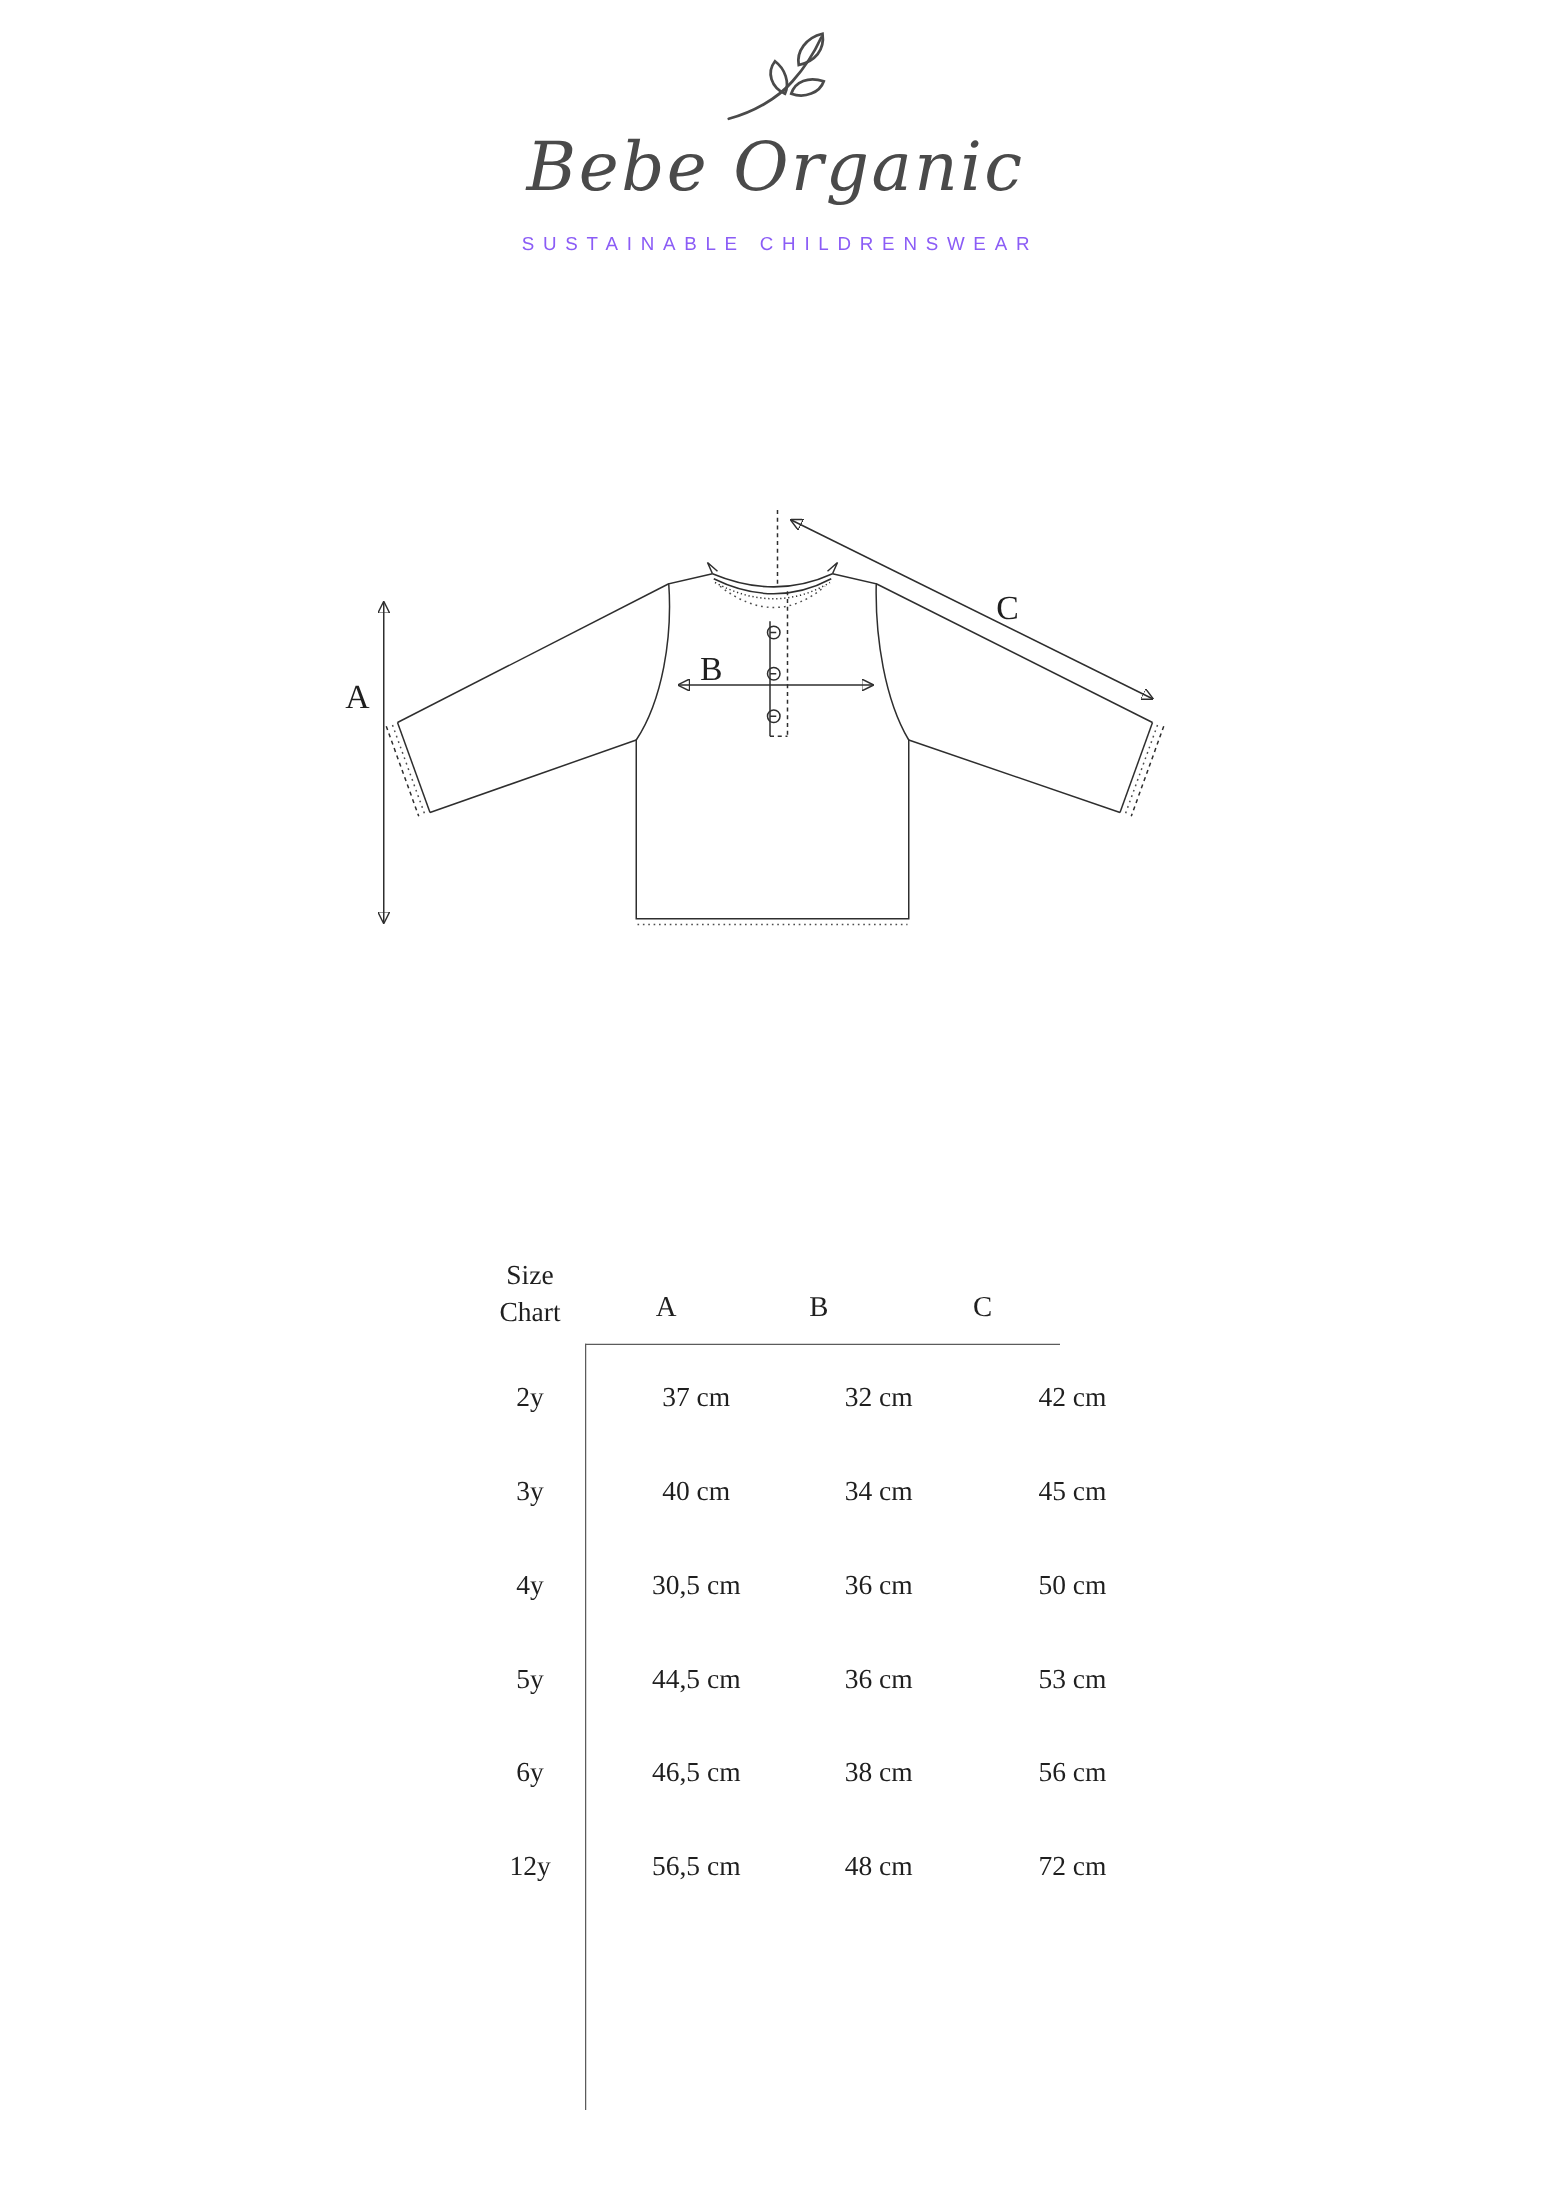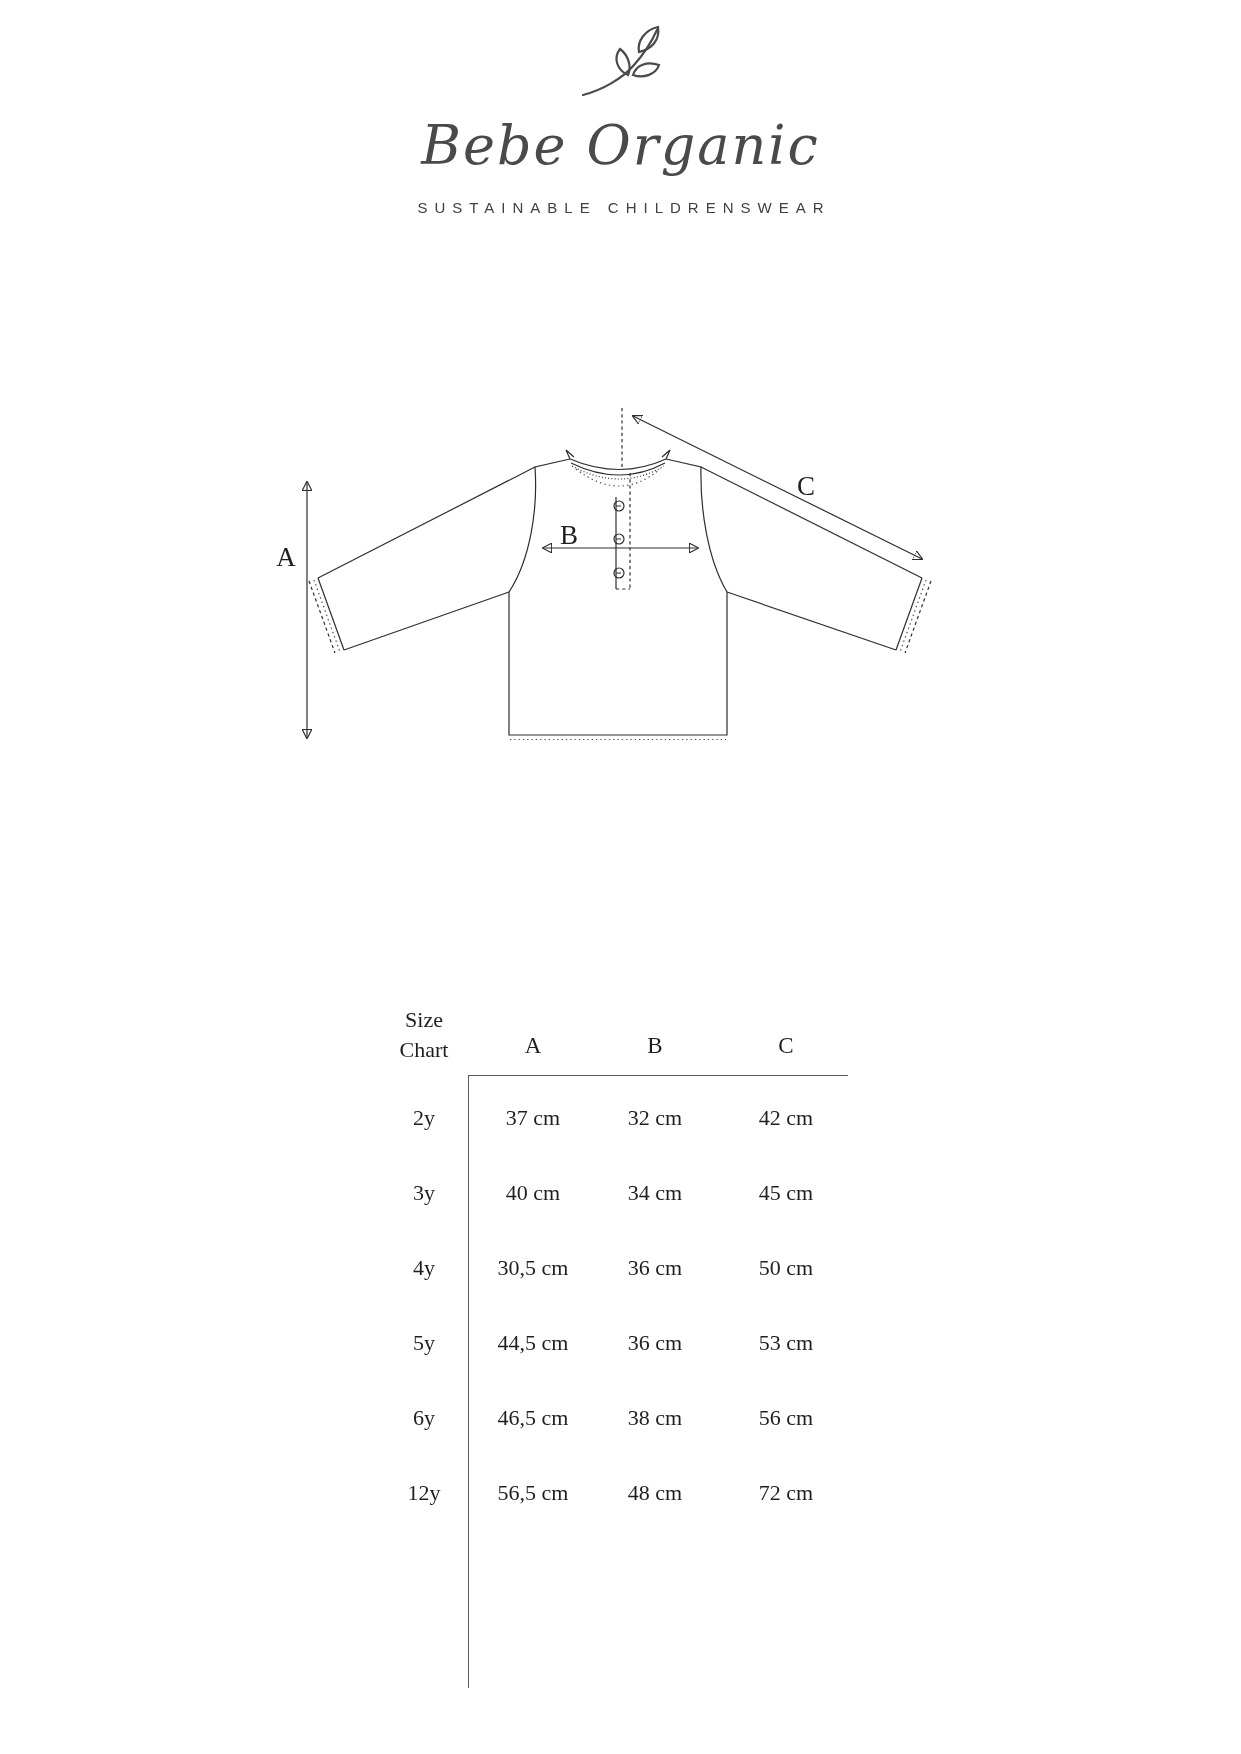--- a/index.html
+++ b/index.html
@@ -14,35 +14,35 @@
   }
 
   
   .logo{
     position:absolute;
     top:16px; left:0; right:0;
     text-align:center;
   }
   .sprig{display:block;margin:0 auto;}
   .brand-name{
-    margin-top:14px;
+    margin-top:2px;
     font-family:"DejaVu Serif", serif;
     font-style:italic;
     font-weight:400;
     font-size:54px;
     letter-spacing:2px;
     color:#4a4a4a;
   }
   .tagline{
     margin-top:22px;
     font-family:"Liberation Sans", sans-serif;
     font-size:15px;
     letter-spacing:7px;
     padding-left:7px;
-    color:#404040;
+    color:#8b5cf6;
   }
 
   
   .diagram{
     position:absolute;
     left:240px; top:390px;
     width:720px; height:370px;
   }
   .diagram path, .diagram line, .diagram circle{
     fill:none;
@@ -89,20 +89,21 @@
   .vline{
     position:absolute; left:88px; top:70px;
     width:1.2px; height:613px; background:#5b5b5b;
   }
   .trows{position:absolute; left:0; top:75px; width:480px;}
   .trow{
     display:grid;
     grid-template-columns:88px 130px 114px 148px;
     height:75px;
     align-items:center;
+    gap:24px;
   }
   .tcell{text-align:center;}
 </style>
 </head>
 <body>
 
 <div class="page">
 
   <header class="logo">
     <svg class="sprig" width="90" height="84" viewBox="0 0 90 84">

